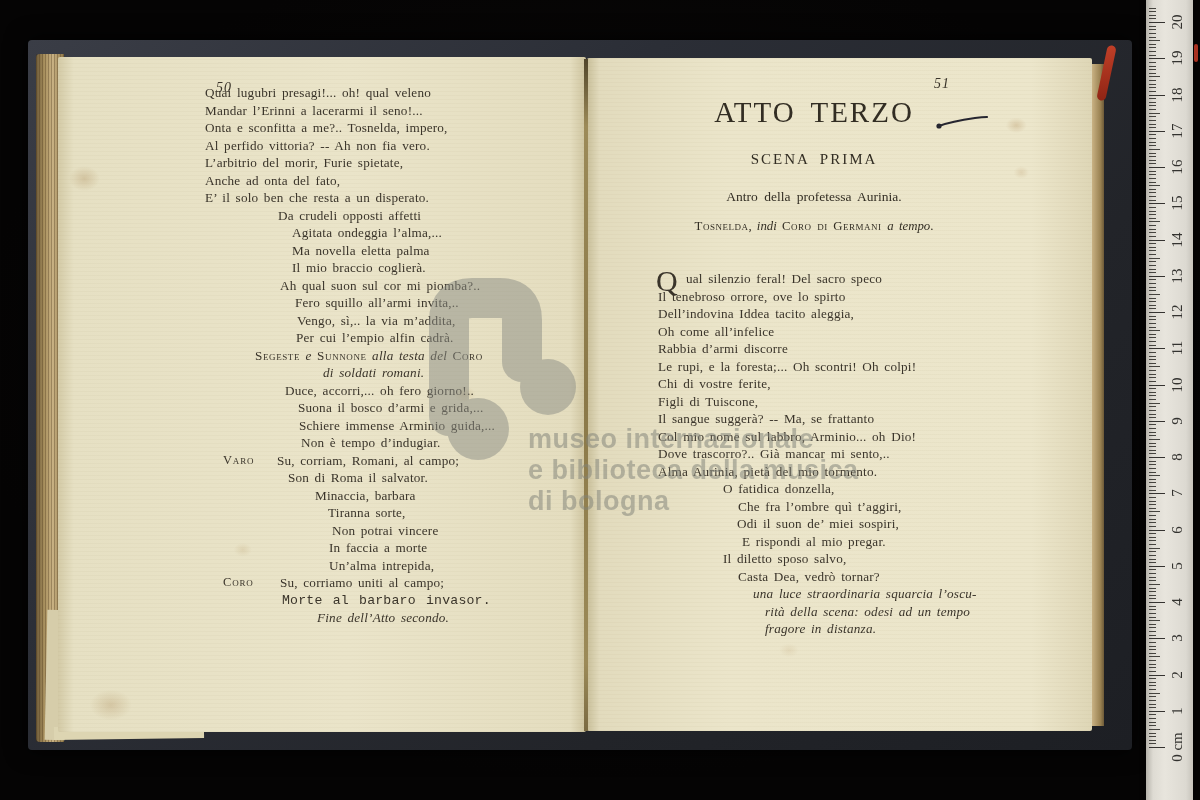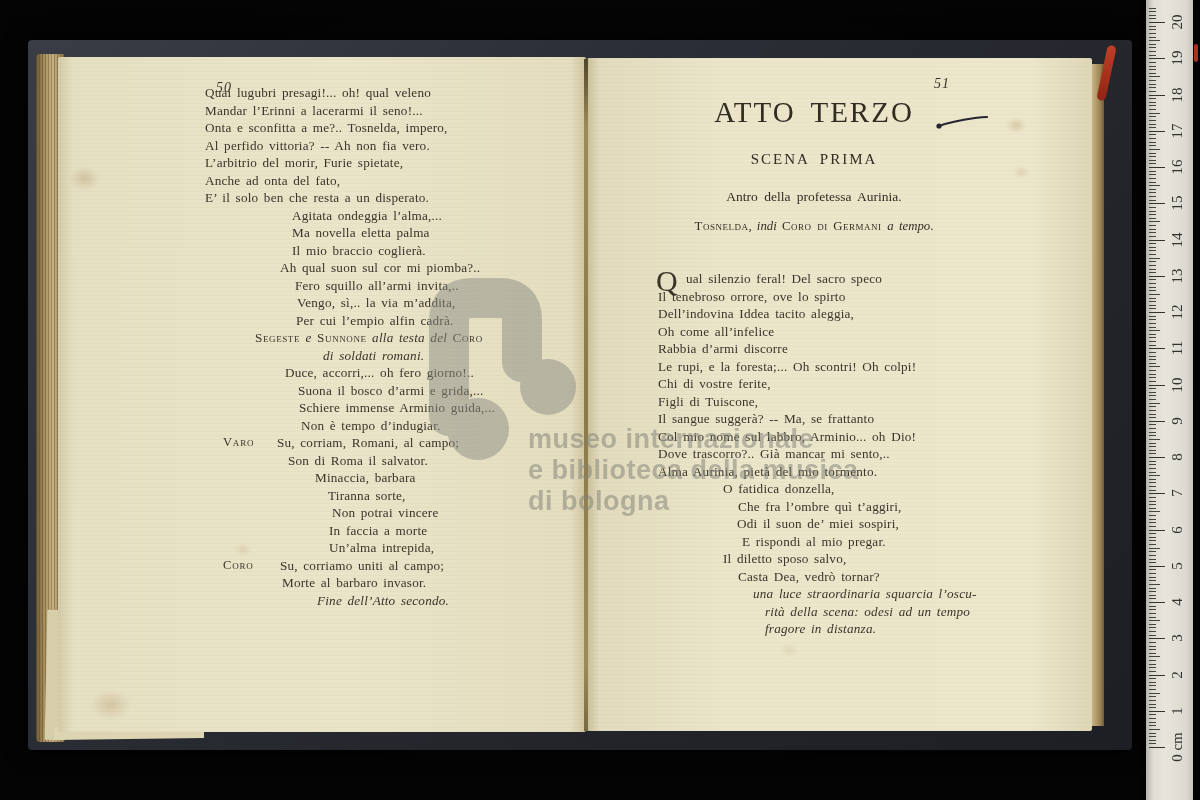--- a/index.html
+++ b/index.html
@@ -90,20 +90,21 @@
 
   <div class="txt pagenum" style="left:216px;top:80px;">50</div>
   <div class="block" id="left-lines" style="left:205px;top:84px;width:378px;">
       <div class="line" style="padding-left: 0px;"><span>Quai lugubri presagi!... oh! qual veleno</span></div>
       <div class="line" style="padding-left: 0px;"><span>Mandar l’Erinni a lacerarmi il seno!...</span></div>
       <div class="line" style="padding-left: 0px;"><span>Onta e sconfitta a me?.. Tosnelda, impero,</span></div>
       <div class="line" style="padding-left: 0px;"><span>Al perfido vittoria? -- Ah non fia vero.</span></div>
       <div class="line" style="padding-left: 0px;"><span>L’arbitrio del morir, Furie spietate,</span></div>
       <div class="line" style="padding-left: 0px;"><span>Anche ad onta del fato,</span></div>
       <div class="line" style="padding-left: 0px;"><span>E’ il solo ben che resta a un disperato.</span></div>
+      <div class="line" style="padding-left: 73px;"><span>Da crudeli opposti affetti</span></div>
       <div class="line" style="padding-left: 87px;"><span>Agitata ondeggia l’alma,...</span></div>
       <div class="line" style="padding-left: 87px;"><span>Ma novella eletta palma</span></div>
       <div class="line" style="padding-left: 87px;"><span>Il mio braccio coglierà.</span></div>
       <div class="line" style="padding-left: 75px;"><span>Ah qual suon sul cor mi piomba?..</span></div>
       <div class="line" style="padding-left: 90px;"><span>Fero squillo all’armi invita,..</span></div>
       <div class="line" style="padding-left: 92px;"><span>Vengo, sì,.. la via m’addita,</span></div>
       <div class="line" style="padding-left: 91px;"><span>Per cui l’empio alfin cadrà.</span></div>
       <div class="line" style="padding-left: 50px;"><span class="sc">Segeste</span><span class="it"> e </span><span class="sc">Sunnone</span><span class="it"> alla testa del </span><span class="sc">Coro</span></div>
       <div class="line it" style="padding-left: 118px;"><span>di soldati romani.</span></div>
       <div class="line" style="padding-left: 80px;"><span>Duce, accorri,... oh fero giorno!..</span></div>
@@ -111,21 +112,21 @@
       <div class="line" style="padding-left: 94px;"><span>Schiere immense Arminio guida,...</span></div>
       <div class="line" style="padding-left: 96px;"><span>Non è tempo d’indugiar.</span></div>
       <div class="line" style="padding-left: 72px;"><span class="speaker">Varo</span><span>Su, corriam, Romani, al campo;</span></div>
       <div class="line" style="padding-left: 83px;"><span>Son di Roma il salvator.</span></div>
       <div class="line" style="padding-left: 110px;"><span>Minaccia, barbara</span></div>
       <div class="line" style="padding-left: 123px;"><span>Tiranna sorte,</span></div>
       <div class="line" style="padding-left: 127px;"><span>Non potrai vincere</span></div>
       <div class="line" style="padding-left: 124px;"><span>In faccia a morte</span></div>
       <div class="line" style="padding-left: 124px;"><span>Un’alma intrepida,</span></div>
       <div class="line" style="padding-left: 75px;"><span class="speaker">Coro</span><span>Su, corriamo uniti al campo;</span></div>
-      <div class="line" style="padding-left: 77px;"><span>Morte al barbaro invasor.</span></div>
+      <div class="line" style="padding-left: 77px; font-family: Liberation Mono, monospace;"><span>Morte al barbaro invasor.</span></div>
       <div class="line it" style="padding-left: 112px;"><span>Fine dell’Atto secondo.</span></div>
     </div>
 
   <div class="txt pagenum" style="left:934px;top:76px;">51</div>
   <div class="rp-head act">ATTO TERZO</div>
   <div class="rp-head scena">SCENA PRIMA</div>
   <div class="rp-head setting">Antro della profetessa Aurinia.</div>
   <div class="rp-head cast" id="cast-line"><span class="sc">Tosnelda</span><span>, </span><span class="it">indi </span><span class="sc">Coro di Germani </span><span class="it">a tempo</span><span>.</span></div>
   <div class="block" id="right-lines" style="left:658px;top:270px;width:420px;">
       <div class="line" style="padding-left: 28px;"><span class="dropcap">Q</span><span>ual silenzio feral! Del sacro speco</span></div>

